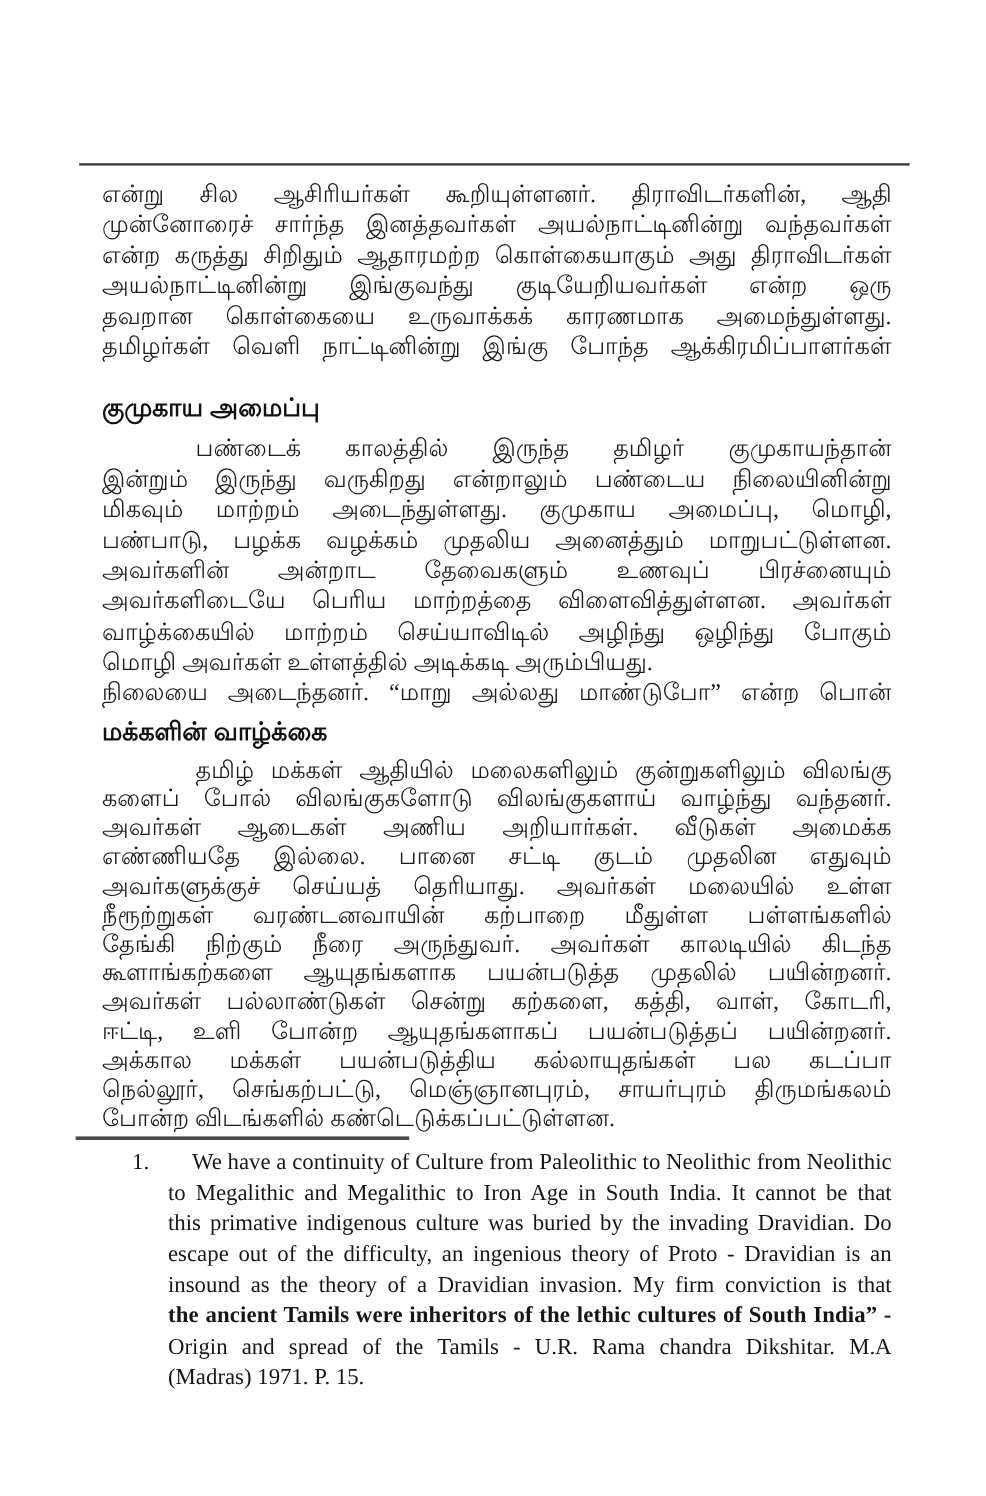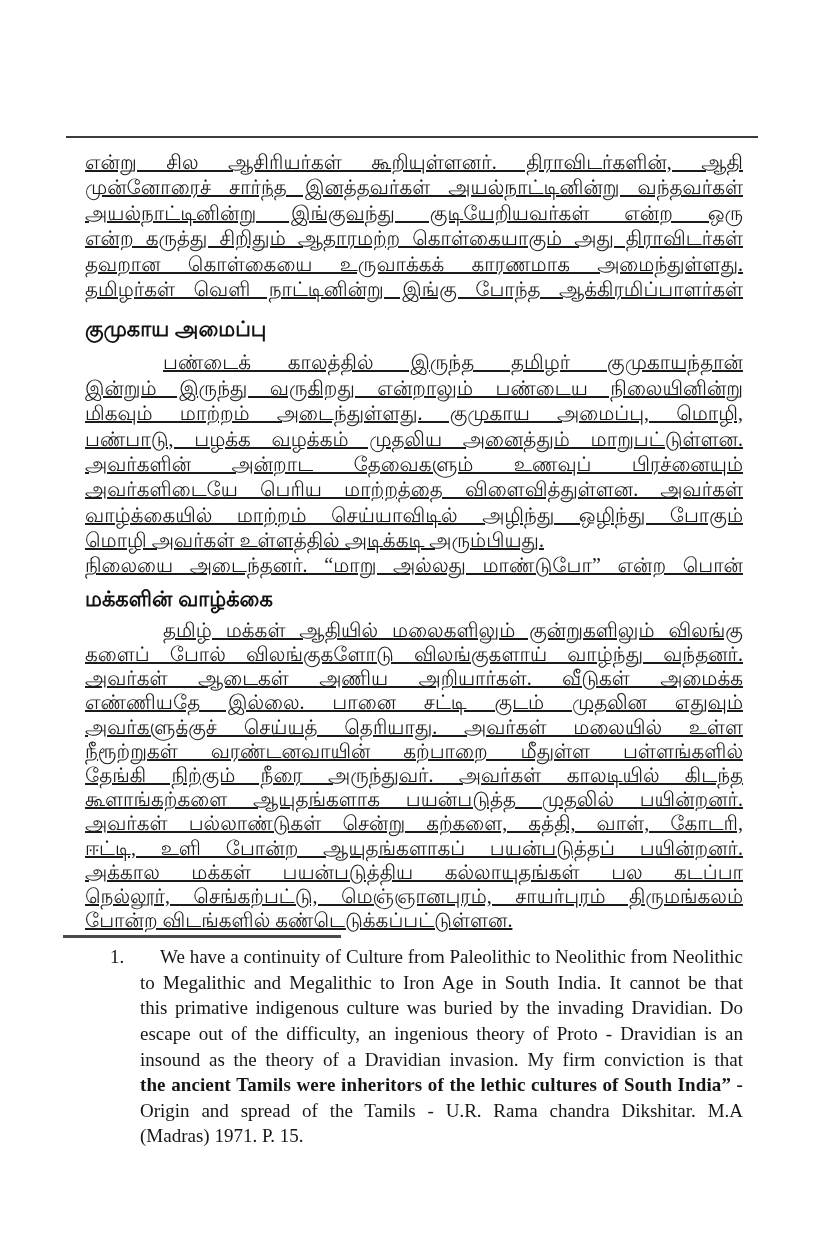--- a/index.html
+++ b/index.html
@@ -42,35 +42,34 @@
 
   .para { margin: 0; }
   .tl {
     line-height: 25.4px;
     text-align: justify;
     text-align-last: justify;
     text-justify: inter-word;
     white-space: normal;
     height: 25.4px;
     overflow: visible;
-    text-decoration: underline;
   }
   .tl.last { text-align-last: left; }
   .tl.indent { padding-left: 78px; }
 
   .para3 .tl { line-height: 24.2px; height: 24.2px; }
 
   sup.fnref { font-size: 12px; font-style: italic; vertical-align: super; line-height: 0; }
 
   .section-heading {
     font-family: "Liberation Sans", sans-serif;
     font-weight: bold;
     font-size: 21px;
     color: #111;
-    margin: 14px 0 8px 0;
+    margin: 26px 0 8px 0;
     line-height: 26px;
   }
   .section-heading.second { margin-top: 7px; margin-bottom: 6px; }
 
   
   .footnote-separator {
     margin: 3px 0 6px -22px;
     width: 278px; height: 3px;
     background: #4a4a4a;
   }
@@ -100,22 +99,22 @@
 
 <div class="page">
 
   <div class="header-rule"></div>
 
   <div class="content">
 
     <div class="para para1">
       <div class="tl">என்று சில ஆசிரியர்கள் கூறியுள்ளனர்.  திராவிடர்களின், ஆதி</div>
       <div class="tl">முன்னோரைச் சார்ந்த இனத்தவர்கள் அயல்நாட்டினின்று வந்தவர்கள்</div>
+      <div class="tl">என்ற கருத்து சிறிதும் ஆதாரமற்ற கொள்கையாகும் அது திராவிடர்கள்</div>
       <div class="tl">அயல்நாட்டினின்று இங்குவந்து குடியேறியவர்கள் என்ற ஒரு</div>
-      <div class="tl">என்ற கருத்து சிறிதும் ஆதாரமற்ற கொள்கையாகும் அது திராவிடர்கள்</div>
       <div class="tl">தவறான கொள்கையை உருவாக்கக் காரணமாக அமைந்துள்ளது.</div>
       <div class="tl">தமிழர்கள் வெளி நாட்டினின்று இங்கு போந்த ஆக்கிரமிப்பாளர்கள்</div>
     </div>
 
     <div class="section-heading">குமுகாய அமைப்பு</div>
 
     <div class="para para2">
       <div class="tl indent">பண்டைக் காலத்தில் இருந்த தமிழர் குமுகாயந்தான்</div>
       <div class="tl">இன்றும் இருந்து வருகிறது என்றாலும் பண்டைய நிலையினின்று</div>
       <div class="tl">மிகவும் மாற்றம் அடைந்துள்ளது.  குமுகாய அமைப்பு, மொழி,</div>

